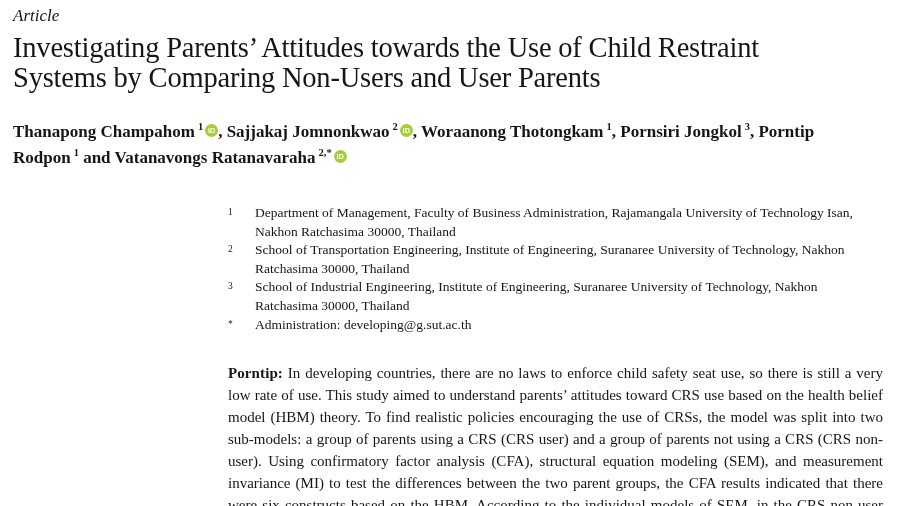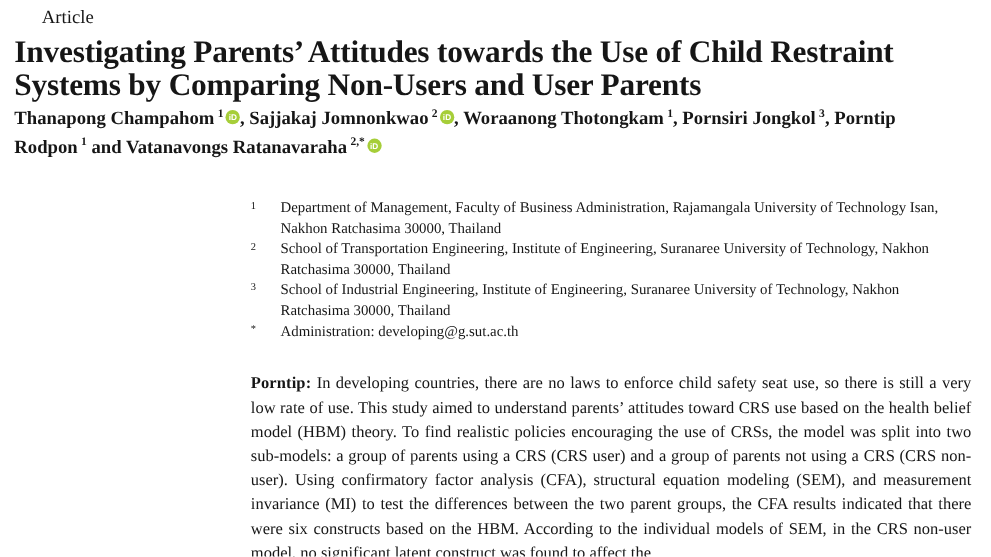--- a/index.html
+++ b/index.html
@@ -11,34 +11,34 @@
     font-family: "Liberation Serif", "DejaVu Serif", serif;
     color: #161616;
   }
   .page {
     padding: 6px 20px 0 13px;
     box-sizing: border-box;
     width: 901px;
     height: 506px;
   }
   .kicker {
+    font-style: italic;
     font-size: 17px;
     line-height: 20px;
-    margin-left: 25px;
   }
   .paper-title {
     margin: 7px 0 0 0;
     font-size: 28.5px;
-    font-weight: bold;
+    font-weight: normal;
     line-height: 30px;
     max-width: 812px;
     letter-spacing: -0.2px;
   }
   .authors {
-    margin-top: 2px;
+    margin-top: 26px;
     font-weight: bold;
     font-size: 17px;
     line-height: 26px;
     max-width: 802px;
   }
   .authors sup {
     font-size: 10.5px;
     font-weight: bold;
     margin-left: 3px;
     line-height: 0;

